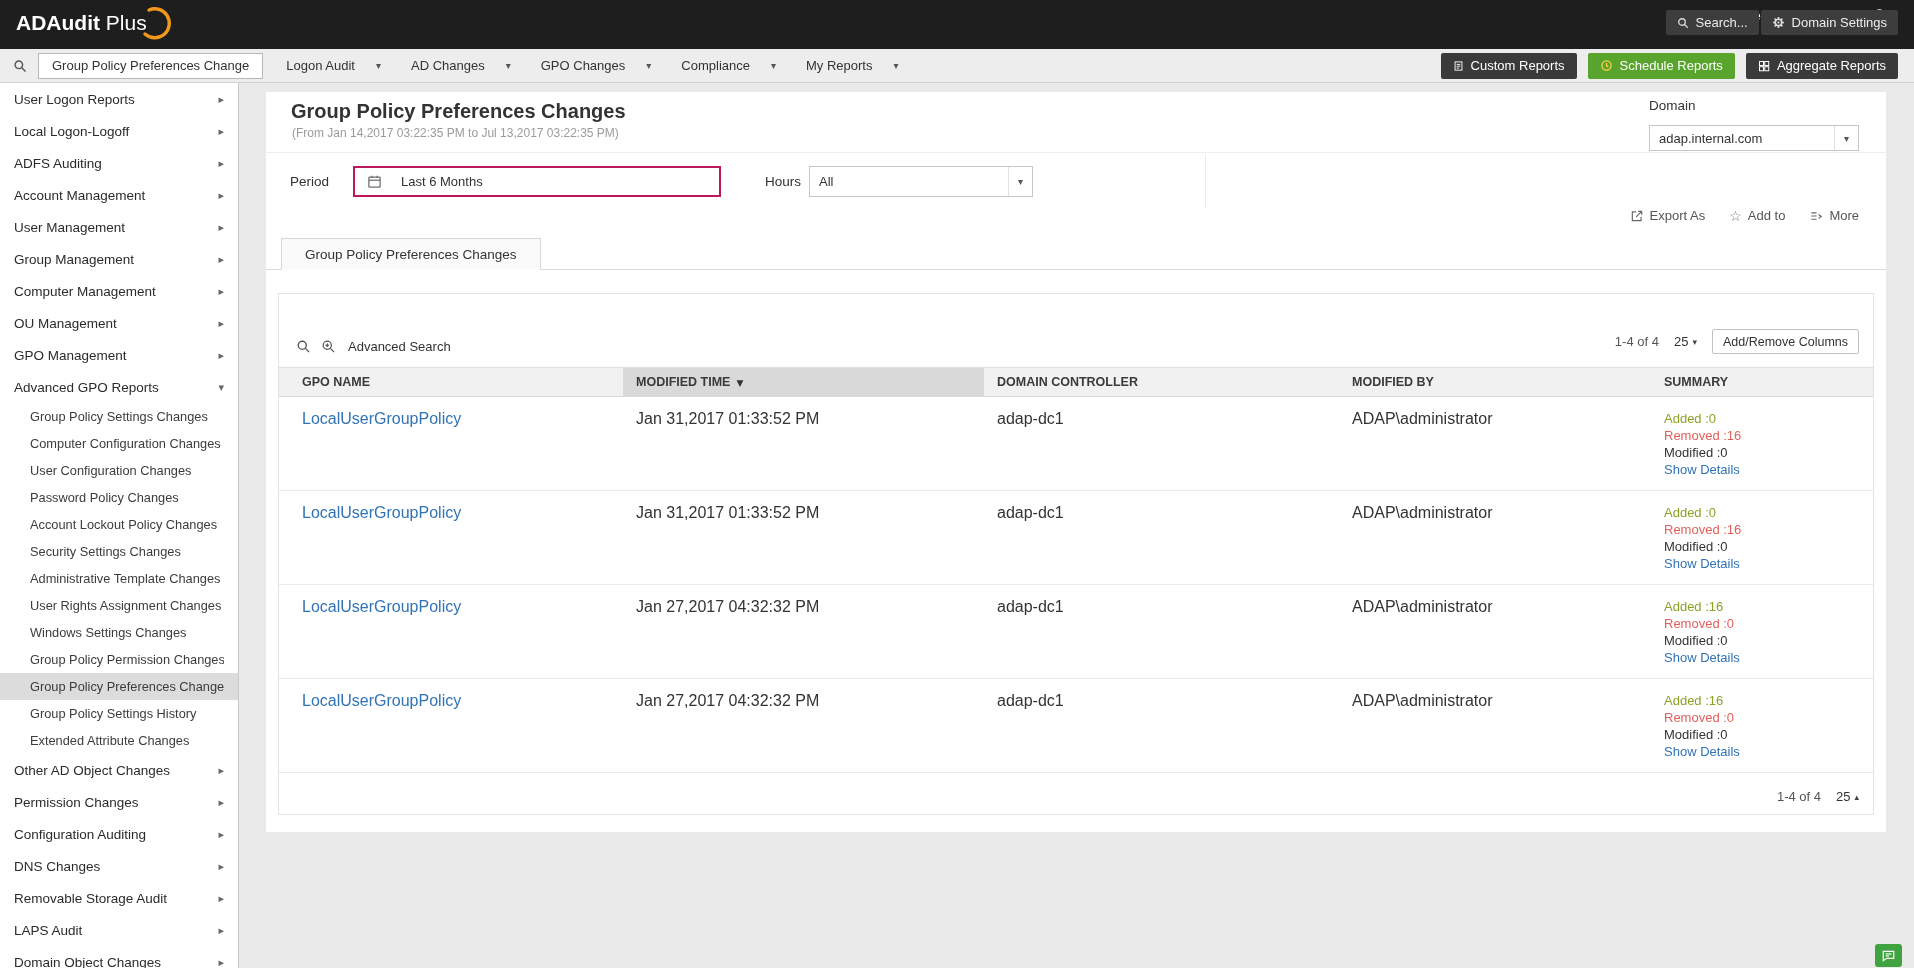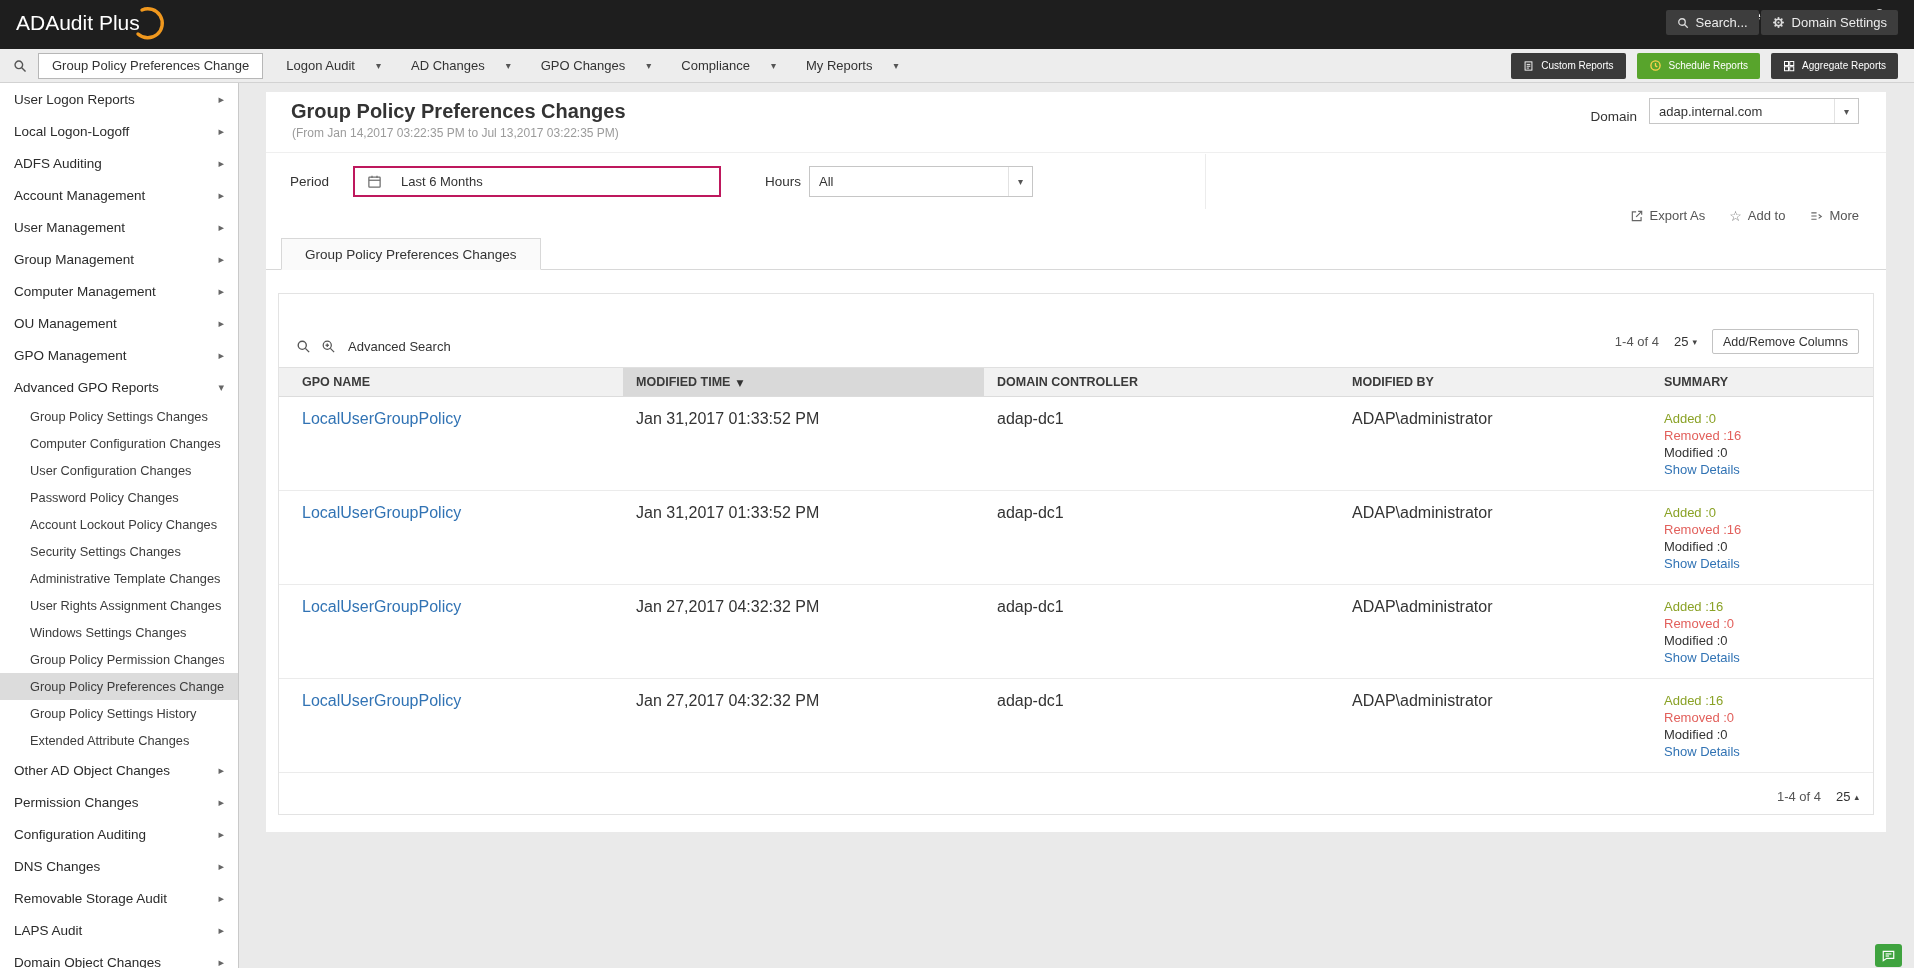--- a/index.html
+++ b/index.html
@@ -10,21 +10,21 @@
     background:#eaeaea;
     font-family:"Liberation Sans","DejaVu Sans",sans-serif;
     color:#333;
   }
   [data-interactable="true"] { cursor:pointer; }
   .caret, .sb-caret, .sort-caret, .star { font-family:"DejaVu Sans",sans-serif; }
 
   
   .top-header { position:absolute; top:0; left:0; width:100%; height:49px; background:#1e1e1e; z-index:5; }
   .logo { position:absolute; left:16px; top:11px; font-size:21px; color:#fff; white-space:nowrap; }
-  .logo .bold { font-weight:normal; }
+  .logo .bold { font-weight:bold; }
   .logo-swoosh { position:absolute; right:-27px; top:-8px; }
   .top-right { position:absolute; right:16px; top:6px; display:flex; align-items:center; gap:18px; }
   .quick-links { display:flex; gap:18px; }
   .quick-link { color:#fff; font-size:13px; }
   .help-btn { color:#fff; font-size:13px; }
   .avatar { display:flex; align-items:center; gap:4px; color:#bbb; }
   .avatar .caret { font-size:9px; }
   .main-nav { position:absolute; left:224px; bottom:0; display:flex; height:28px; }
   .nav-item { padding:0 17px; line-height:28px; font-size:13.5px; color:#c7c7c7; white-space:nowrap; }
   .nav-item.active { background:#ededed; color:#1e1e1e; }
@@ -36,39 +36,39 @@
   .report-bar { position:absolute; top:49px; left:0; width:100%; height:34px; background:#ededed;
                 border-bottom:1px solid #d2d2d2; display:flex; align-items:center; z-index:4; }
   .rb-search { margin:0 11px 0 13px; display:flex; }
   .current-report { background:#fff; border:1px solid #b7b7b7; height:26px; line-height:24px;
                     padding:0 13px; font-size:13px; color:#333; white-space:nowrap; }
   .report-menus { display:flex; margin-left:8px; }
   .rb-menu { display:flex; align-items:center; gap:21px; padding:0 15px; font-size:13px; color:#333; height:34px; }
   .rb-menu .caret { font-size:10px; color:#555; }
   .rb-buttons { margin-left:auto; margin-right:16px; display:flex; gap:11px; }
   .rb-btn { display:flex; align-items:center; gap:7px; height:26px; padding:0 12px; border-radius:2px;
-            font-size:10px; color:#fff; white-space:nowrap; }
+            font-size:13px; color:#fff; white-space:nowrap; }
   .rb-btn.dark { background:#3a3a3a; }
   .rb-btn.green { background:var(--accent-green); }
 
   
   .sidebar { position:absolute; top:83px; left:0; bottom:0; width:239px; background:#fff;
              border-right:1px solid #c9c9c9; overflow:hidden; z-index:3; }
   .sb-item { display:flex; align-items:center; }
   .sb-item.group { height:32px; padding:0 14px; font-size:13.5px; color:#2b2b2b; }
   .sb-item.sub { height:27px; padding:0 14px 0 30px; font-size:12.8px; color:#3c3c3c; }
   .sb-item.selected { background:#dcdcdc; }
   .sb-label { flex:1; white-space:nowrap; overflow:hidden; }
   .sb-caret { font-size:11px; color:#666; }
 
   
   .main-card { position:absolute; left:266px; top:92px; width:1620px; height:740px; background:#fff; }
   .page-title { position:absolute; left:25px; top:8px; font-size:20px; font-weight:bold; color:#333; }
   .date-range { position:absolute; left:26px; top:34px; font-size:12px; color:#9b9b9b; }
-  .domain-box { position:absolute; right:27px; top:6px; display:flex; align-items:flex-end; gap:12px; }
+  .domain-box { position:absolute; right:27px; top:6px; display:flex; align-items:flex-start; gap:12px;flex-direction:column; }
   .domain-label, .f-label { font-size:13.5px; color:#333; }
   .select-box { width:210px; height:26px; background:#fff; border:1px solid #c6c6c6;
                 display:flex; align-items:center; font-size:13px; color:#333; }
   .select-box .sel-text { flex:1; padding:0 9px; white-space:nowrap; overflow:hidden; }
   .select-box .sel-caret { width:24px; align-self:stretch; display:flex; align-items:center;
                            justify-content:center; color:#555; font-size:10px; border-left:1px solid #e2e2e2; }
   .header-divider { position:absolute; left:0; top:60px; width:100%; height:1px; background:#efefef; }
   .filters { position:absolute; left:0; top:74px; width:100%; height:31px; }
   .f-label { position:absolute; top:8px; }
   .period-box { position:absolute; left:87px; top:0; width:368px; height:31px;

